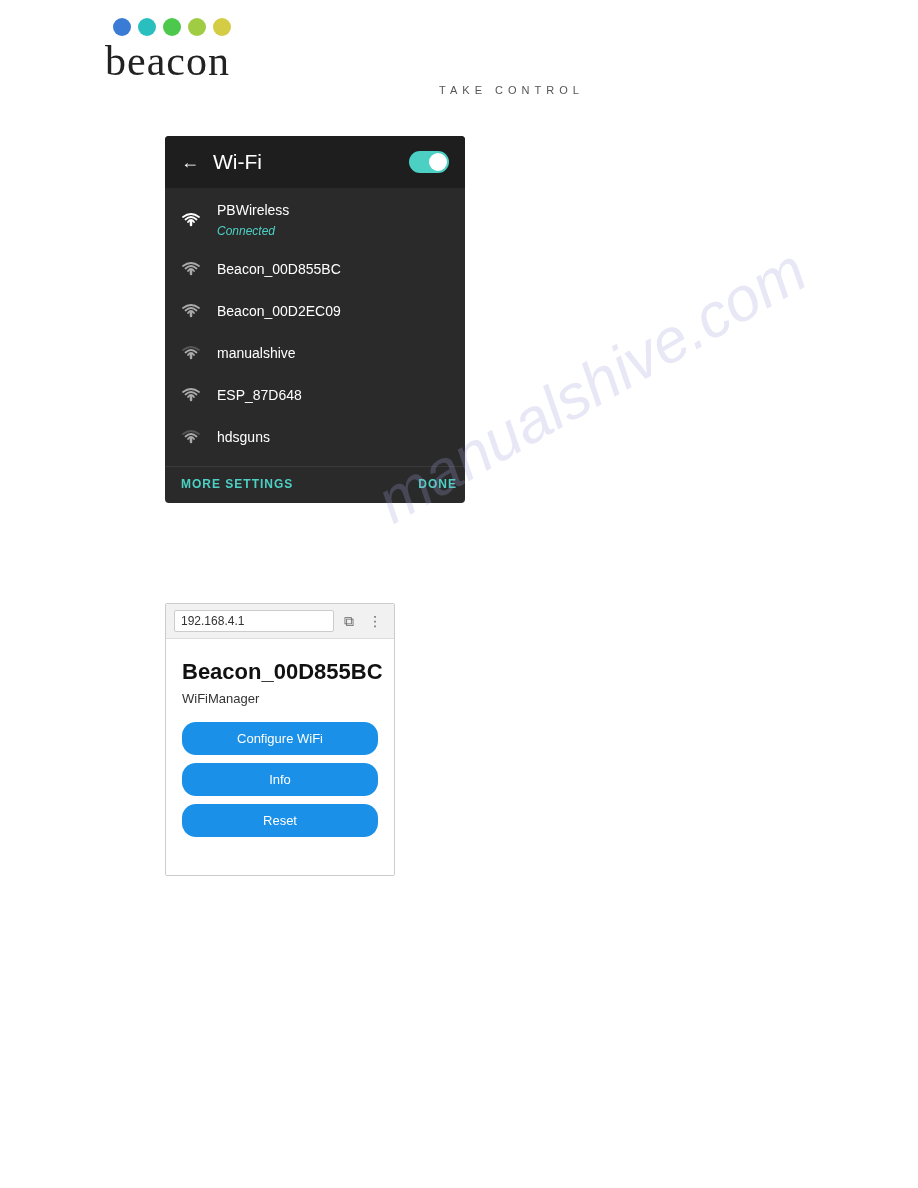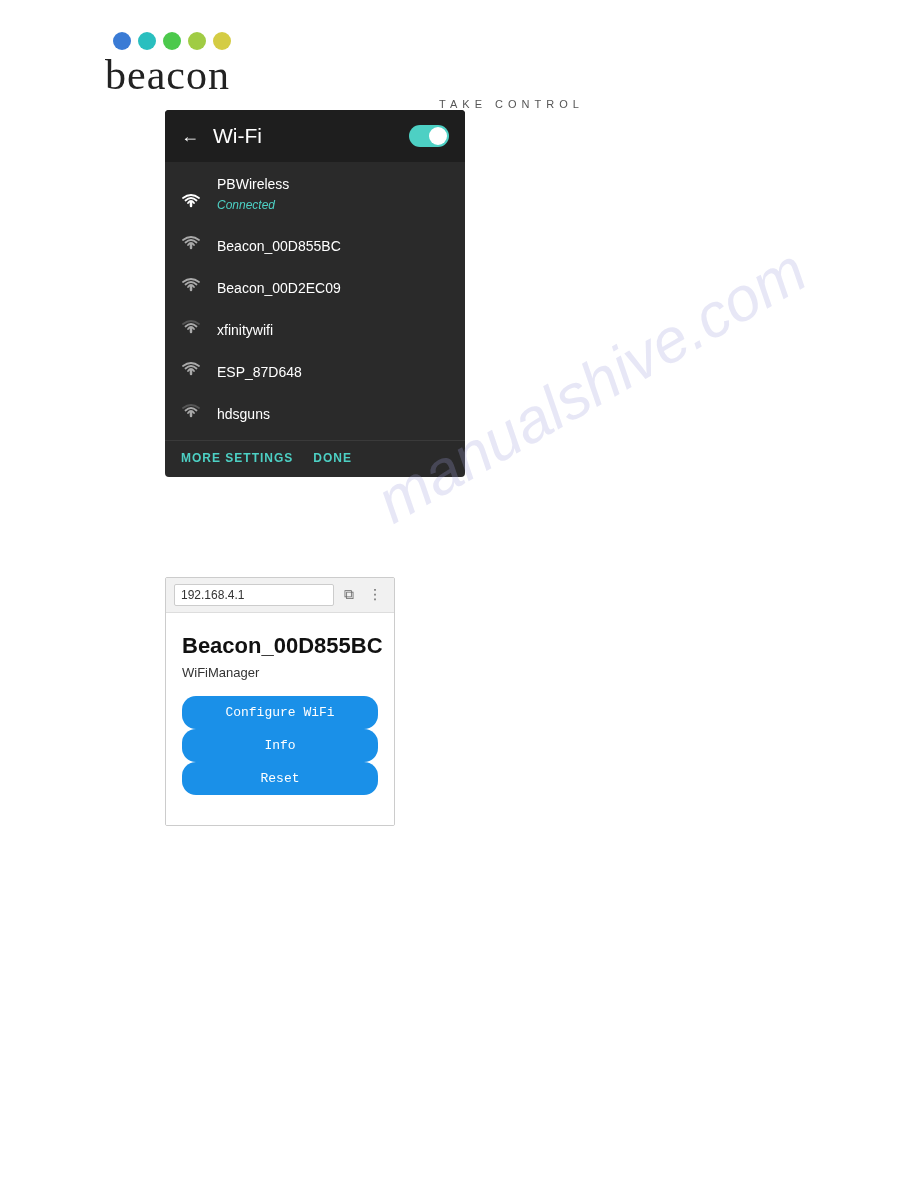--- a/index.html
+++ b/index.html
@@ -7,21 +7,22 @@
       background: #ffffff;
       font-family: Arial, sans-serif;
       width: 918px;
       min-height: 1188px;
       position: relative;
       overflow-x: hidden;
     }
 
     
     .logo-area {
-      padding: 32px 0 0 105px;
+      padding: 18px 0 0 105px;
+      margin-bottom: 40px;
     }
     .logo-dots {
       display: flex;
       gap: 7px;
       margin-bottom: 4px;
       margin-left: 8px;
     }
     .dot {
       width: 18px;
       height: 18px;
@@ -106,21 +107,21 @@
       background: #fff;
       border-radius: 50%;
     }
 
     
     .wifi-list {
       padding: 4px 0 8px 0;
     }
     .wifi-item {
       display: flex;
-      align-items: flex-end;
+      align-items: center;
       padding: 10px 16px;
       cursor: pointer;
     }
     .wifi-icon {
       margin-right: 16px;
       color: #aaa;
       font-size: 16px;
       width: 20px;
       text-align: center;
       flex-shrink: 0;
@@ -138,23 +139,23 @@
     }
     .wifi-status {
       color: #4dd0c4;
       font-size: 12px;
       margin-top: 6px;
       font-style: italic;
     }
 
     .wifi-footer {
       display: flex;
-      justify-content: flex-start;
+      justify-content: space-between;
       gap: 20px;
-      padding: 10px 0 12px 16px;
+      padding: 10px 8px 12px 16px;
       border-top: 1px solid #3a3a3a;
     }
     .wifi-footer-btn {
       color: #4dd0c4;
       font-size: 12px;
       font-weight: bold;
       letter-spacing: 1px;
       cursor: pointer;
       text-transform: uppercase;
     }
@@ -163,21 +164,21 @@
     .browser-panel {
       margin-left: 165px;
       width: 230px;
       background: #fff;
       border: 1px solid #ccc;
       border-radius: 2px;
       overflow: hidden;
     }
     .browser-bar {
       display: flex;
-      align-items: flex-start;
+      align-items: center;
       background: #f1f1f1;
       border-bottom: 1px solid #ddd;
       padding: 6px 8px;
       gap: 6px;
     }
     .browser-url {
       flex: 1;
       font-size: 12px;
       color: #333;
       background: #fff;
@@ -211,21 +212,21 @@
       display: block;
       width: 100%;
       padding: 9px 0;
       background: #1a90e8;
       color: #fff;
       font-size: 13px;
       text-align: center;
       border: none;
       border-radius: 14px;
       cursor: pointer;
-      font-family: Liberation Mono, monospace;
+      margin-bottom: 8px;
     }
   </style>
 </head>
 <body>
 
 <div class="watermark">manualshive.com</div>
 
 <div class="logo-area">
   <div class="logo-dots" id="logo-dots-container">
       <div class="dot" style="background: rgb(58, 123, 213);"></div>
@@ -282,21 +283,21 @@
         </div>
       </div>
       <div class="wifi-item">
         <span class="wifi-icon"><svg width="20" height="18" viewBox="0 0 20 18" xmlns="http://www.w3.org/2000/svg">
             <path d="M10 16 Q10 14 10 13" stroke="#aaa" stroke-width="2.5" fill="none" stroke-linecap="round"></path>
             <path d="M7 13 Q10 9 13 13" stroke="#aaa" stroke-width="1.8" fill="none" stroke-linecap="round"></path>
             <path d="M4.5 10.5 Q10 5.5 15.5 10.5" stroke="#aaa" stroke-width="1.8" fill="none" stroke-linecap="round"></path>
             <path d="M2 8 Q10 2 18 8" stroke="#555" stroke-width="1.8" fill="none" stroke-linecap="round"></path>
           </svg></span>
         <div class="wifi-info">
-          <span class="wifi-name">xfinitywifi</span>
+          <span class="wifi-name">manualshive</span>
         </div>
       </div>
       <div class="wifi-item">
         <span class="wifi-icon"><svg width="20" height="18" viewBox="0 0 20 18" xmlns="http://www.w3.org/2000/svg">
             <path d="M10 16 Q10 14 10 13" stroke="#aaa" stroke-width="2.5" fill="none" stroke-linecap="round"></path>
             <path d="M7 13 Q10 9 13 13" stroke="#aaa" stroke-width="1.8" fill="none" stroke-linecap="round"></path>
             <path d="M4.5 10.5 Q10 5.5 15.5 10.5" stroke="#aaa" stroke-width="1.8" fill="none" stroke-linecap="round"></path>
             <path d="M2 8 Q10 2 18 8" stroke="#aaa" stroke-width="1.8" fill="none" stroke-linecap="round"></path>
           </svg></span>
         <div class="wifi-info">

